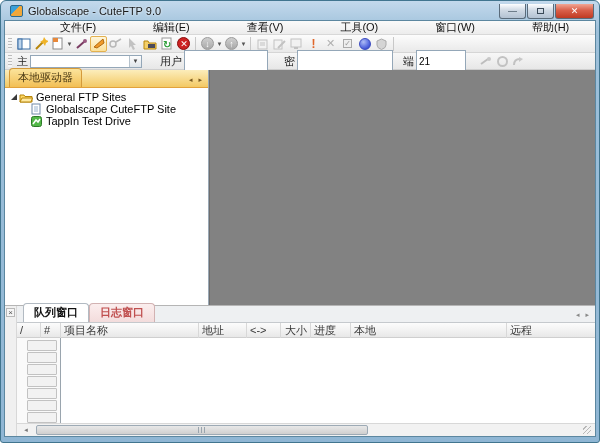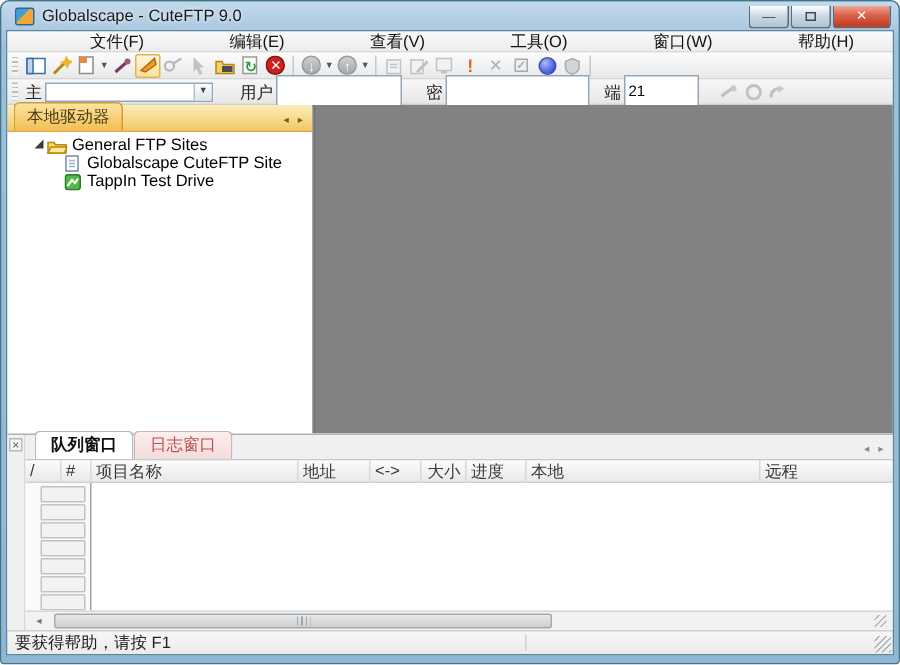--- a/index.html
+++ b/index.html
@@ -58,38 +58,38 @@
   .main { flex:1; display:flex; min-height:0; }
   .left-panel { width:204px; display:flex; flex-direction:column; border-right:1px solid #9aa8b5; }
   .tabstrip { height:18px; background:linear-gradient(#fcedbb,#f3c964); border-bottom:1px solid #e2a23c;
     display:flex; align-items:flex-end; padding:12px 2px 0 4px; }
   .ltab { font-size:11px; padding:1px 8px 2px 8px; border:1px solid #d49a3a; border-bottom:none;
     border-radius:4px 4px 0 0; white-space:nowrap; }
   .ltab.inactive { background:linear-gradient(#fbe49c,#f2bf55); color:#4a3a14; }
   .ltab.active { background:linear-gradient(#fffef8,#fdf2cc); font-weight:bold; color:#111; }
   .tab-arrows { margin-left:auto; font-size:7px; color:#7a5a20; padding:0 2px 3px 0; letter-spacing:2px; }
   .tree { flex:1; background:#fff; padding-top:3px; overflow:hidden; }
-  .trow { display:flex; align-items:center; height:12px; font-size:11px; color:#000; white-space:nowrap;margin-left:12px; }
+  .trow { display:flex; align-items:center; height:12px; font-size:11px; color:#000; white-space:nowrap; }
   .trow .twig { width:10px; text-align:center; }
   .ticon { width:14px; height:11px; margin-right:3px; display:inline-flex; align-items:center; justify-content:center; }
   .indent0 { padding-left:4px; } .indent1 { padding-left:24px; }
   .mdi { flex:1; background:#828282; border-left:1px solid #6e6e6e; }
   
   .bottom { height:131px; border-top:1px solid #b5b5b5; display:flex; background:#f0f0f0; }
   .b-left { width:12px; border-right:1px solid #d8d8d8; display:flex; flex-direction:column; align-items:center;
     padding-top:2px; background:#f0f0f0; }
   .b-close { width:9px; height:9px; font-size:8px; line-height:8px; color:#555; text-align:center;
     border:1px solid #b8b8b8; background:#f5f5f5; }
   .b-body { flex:1; display:flex; flex-direction:column; min-width:0; }
   .btabstrip { height:17px; display:flex; align-items:flex-end; padding:2px 2px 0 6px; background:#eef0f2;
     border-bottom:1px solid #c5c9cd; }
   .btab { font-size:11px; padding:1px 10px 2px 10px; border:1px solid #b2bac2; border-bottom:none;
     border-radius:4px 4px 0 0; white-space:nowrap; }
   .btab.active { background:#fff; font-weight:bold; color:#111; }
-  .btab.logtab { background:linear-gradient(#fbeeee,#f3dcdc); color:#c05050; border-color:#d2b2b2; }
+  .btab.logtab { background:linear-gradient(#fbeeee,#f3dcdc); color:#c05050; border-color:#d2b2b2;font-weight:bold; }
   .btab-arrows { margin-left:auto; font-size:7px; color:#888; letter-spacing:2px; padding:0 2px 3px 0; }
   .qheader { height:15px; display:flex; background:linear-gradient(#fcfcfc,#e8e8e8); border-bottom:1px solid #cfcfcf;
     font-size:11px; color:#3a3a3a; align-items:center; }
   .qh { padding:0 3px; border-right:1px solid #d8d8d8; height:15px; display:flex; align-items:center; overflow:hidden; }
   .qh.right { justify-content:flex-end; }
   .qbody { flex:1; background:#fff; position:relative; overflow:hidden; }
   .gutter { position:absolute; left:0; top:0; bottom:0; width:44px; background:#fafafa; border-right:1px solid #9aa5ae; }
   .qrow { height:11px; margin:0 3px 1px 10px; background:#f2f2f2; border:1px solid #c2c2c2; border-radius:1px; }
   .hscroll { height:13px; background:#f2f2f2; border-top:1px solid #d8d8d8; position:relative; }
   .hs-arrow { position:absolute; left:2px; top:1px; width:14px; height:10px; font-size:7px; color:#777;
@@ -361,20 +361,15 @@
         <div class="hscroll">
           <span class="hs-arrow">◂</span>
           <span class="hs-thumb">
               <span class="hs-grip"></span>
             </span>
           <span class="hs-resize"></span>
         </div>
       </div>
     </div>
 
-    <div class="statusbar">
-      <span class="sb-text">要获得帮助，请按 F1</span>
-      <span class="sb-div"></span>
-      <span class="sb-grip"></span>
-    </div>
 
   </div>
 </div>
 
 </body></html>

